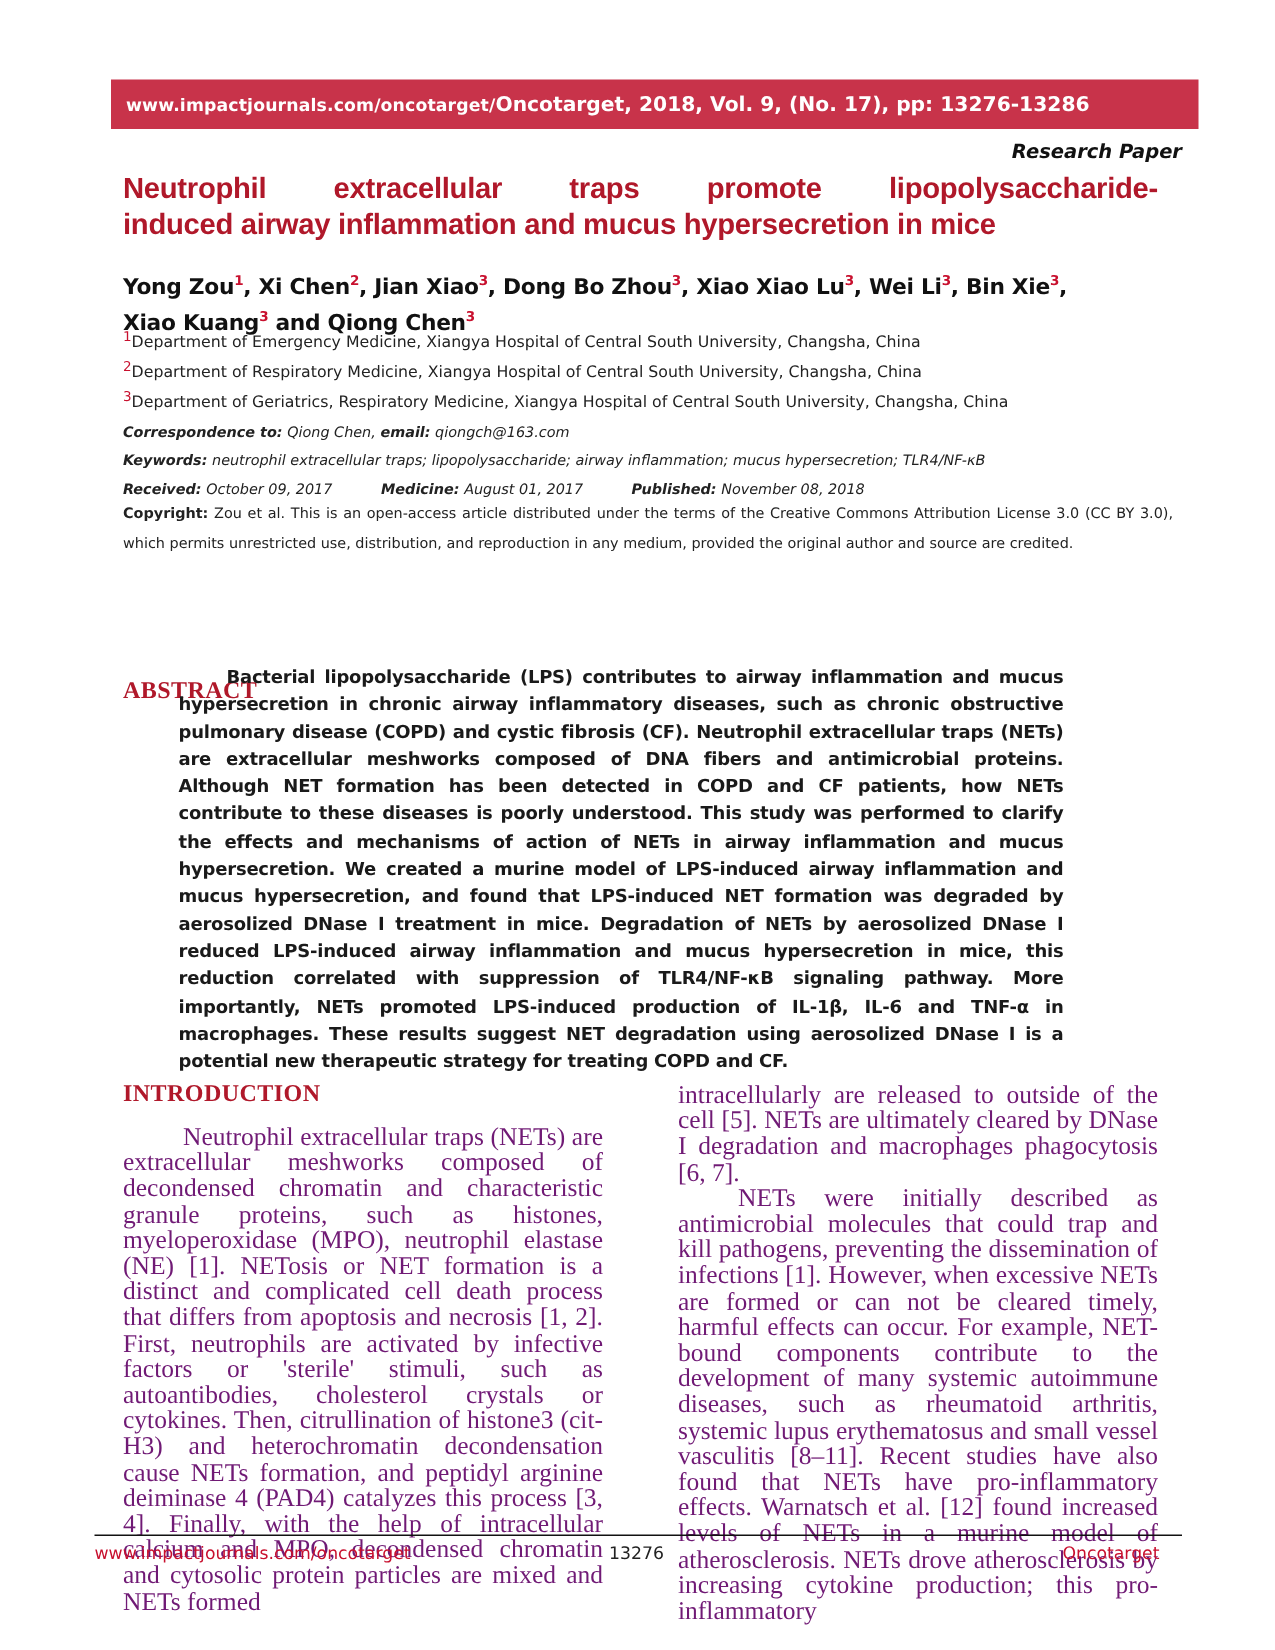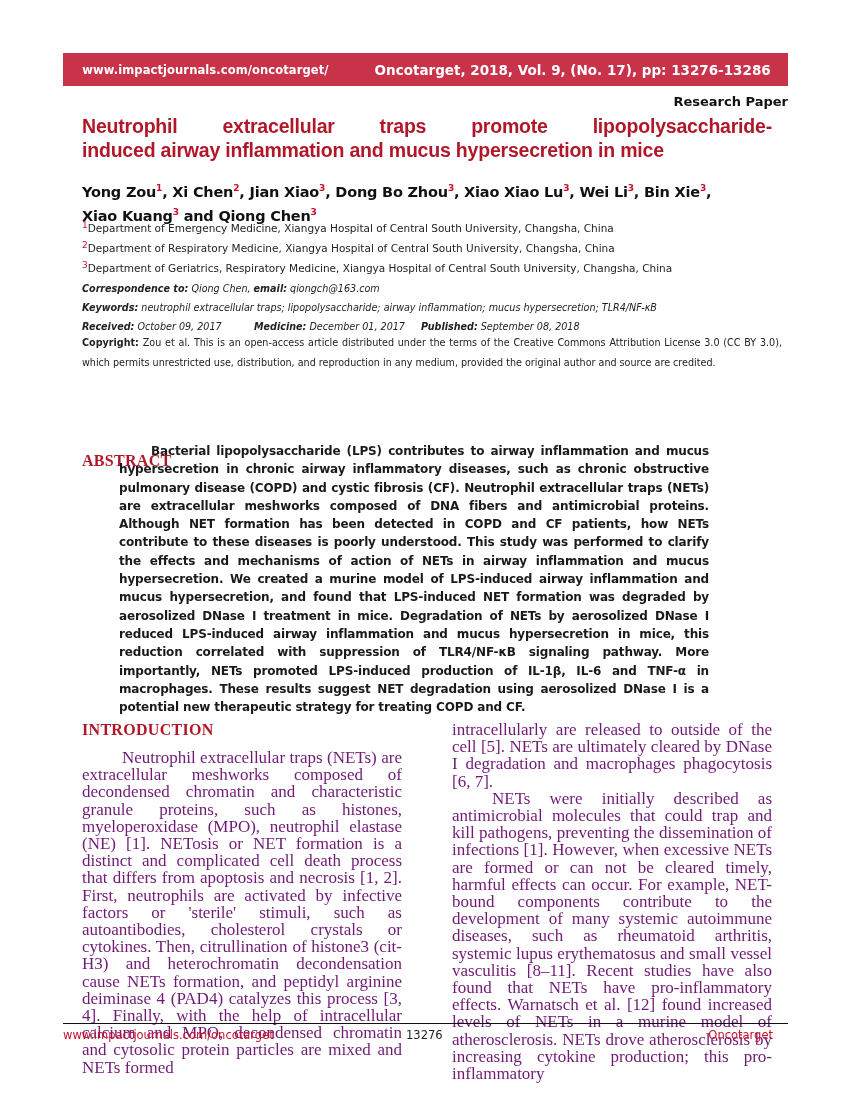--- a/index.html
+++ b/index.html
@@ -1,28 +1,27 @@
 <!DOCTYPE html>
 <html><head>
 <meta charset="utf-8">
 <style>
   html, body { margin: 0; padding: 0; background: #ffffff; }
   body { width: 850px; height: 1100px; position: relative; overflow: hidden; color: #111; }
   .banner {
-    position: absolute; left: 63px; top: 53px; width: 725px; height: 33px;
+    position: absolute; left: 74px; top: 53px; width: 725px; height: 33px;
     background: #c8334a; color: #fff; display: flex; align-items: center;
-    justify-content: center; box-sizing: border-box; padding: 0 8px 0 10px;
+    justify-content: flex-start; box-sizing: border-box; padding: 0 8px 0 10px;
     font-family: "DejaVu Sans", sans-serif;
-    gap: 46px;
   }
   .banner .url { font-size: 11.5px; font-weight: bold; letter-spacing: 0.1px; }
   .banner .cite { font-size: 13.5px; font-weight: bold; }
   .paper-type {
     position: absolute; right: 62px; top: 94px;
-    font-family: "DejaVu Sans", sans-serif; font-weight: bold; font-size: 13px; color: #111;
+    font-family: "DejaVu Sans", sans-serif; font-weight: bold; font-size: 13px; color: #111; font-style: italic;
   }
   .title {
     position: absolute; left: 82px; top: 114px; width: 690px;
     font-family: Liberation Sans, sans-serif; font-weight: bold; font-size: 19.5px;
     line-height: 24px; color: #b0182a; text-align: justify; text-align-last: left;
     letter-spacing: -0.2px;
   }
   .title .l1 { display: block; text-align: justify; text-align-last: justify; }
   .authors {
     position: absolute; left: 82px; top: 178px; width: 700px;
@@ -99,21 +98,21 @@
   <b>Correspondence to:</b>
   <i>Qiong Chen,</i>
   <b>email:</b>
   <i>qiongch@163.com</i>
 </div>
 <div class="meta" style="top:302px;">
   <b>Keywords:</b>
   <i>neutrophil extracellular traps; lipopolysaccharide; airway inflammation; mucus hypersecretion; TLR4/NF-κB</i>
 </div>
 <div class="meta dates" style="top:321px;">
-  <span class="d" style="width:172px;"><b>Received:</b> <i>October 09, 2017</i></span><span class="d" style="width:167px;"><b>Medicine:</b> <i>December 01, 2017</i></span><span class="d"><b>Published:</b> <i>September 08, 2018</i></span>
+  <span class="d" style="width:172px;"><b>Received:</b> <i>October 09, 2017</i></span><span class="d" style="width:167px;"><b>Medicine:</b> <i>August 01, 2017</i></span><span class="d"><b>Published:</b> <i>November 08, 2018</i></span>
 </div>
 <div class="meta copyright" style="top:333px;">
   <b>Copyright:</b>
   <span>Zou et al. This is an open-access article distributed under the terms of the Creative Commons Attribution License 3.0 (CC BY 3.0), which permits unrestricted use, distribution, and reproduction in any medium, provided the original author and source are credited.</span>
 </div>
 
 <div class="section-head" style="top:405px;margin-top:47px;">ABSTRACT</div>
 <div class="abstract">
   <p>Bacterial lipopolysaccharide (LPS) contributes to airway inflammation and mucus hypersecretion in chronic airway inflammatory diseases, such as chronic obstructive pulmonary disease (COPD) and cystic fibrosis (CF). Neutrophil extracellular traps (NETs) are extracellular meshworks composed of DNA fibers and antimicrobial proteins. Although NET formation has been detected in COPD and CF patients, how NETs contribute to these diseases is poorly understood. This study was performed to clarify the effects and mechanisms of action of NETs in airway inflammation and mucus hypersecretion. We created a murine model of LPS-induced airway inflammation and mucus hypersecretion, and found that LPS-induced NET formation was degraded by aerosolized DNase I treatment in mice. Degradation of NETs by aerosolized DNase I reduced LPS-induced airway inflammation and mucus hypersecretion in mice, this reduction correlated with suppression of TLR4/NF-κB signaling pathway. More importantly, NETs promoted LPS-induced production of IL-1β, IL-6 and TNF-α in macrophages. These results suggest NET degradation using aerosolized DNase I is a potential new therapeutic strategy for treating COPD and CF.</p>
 </div>

